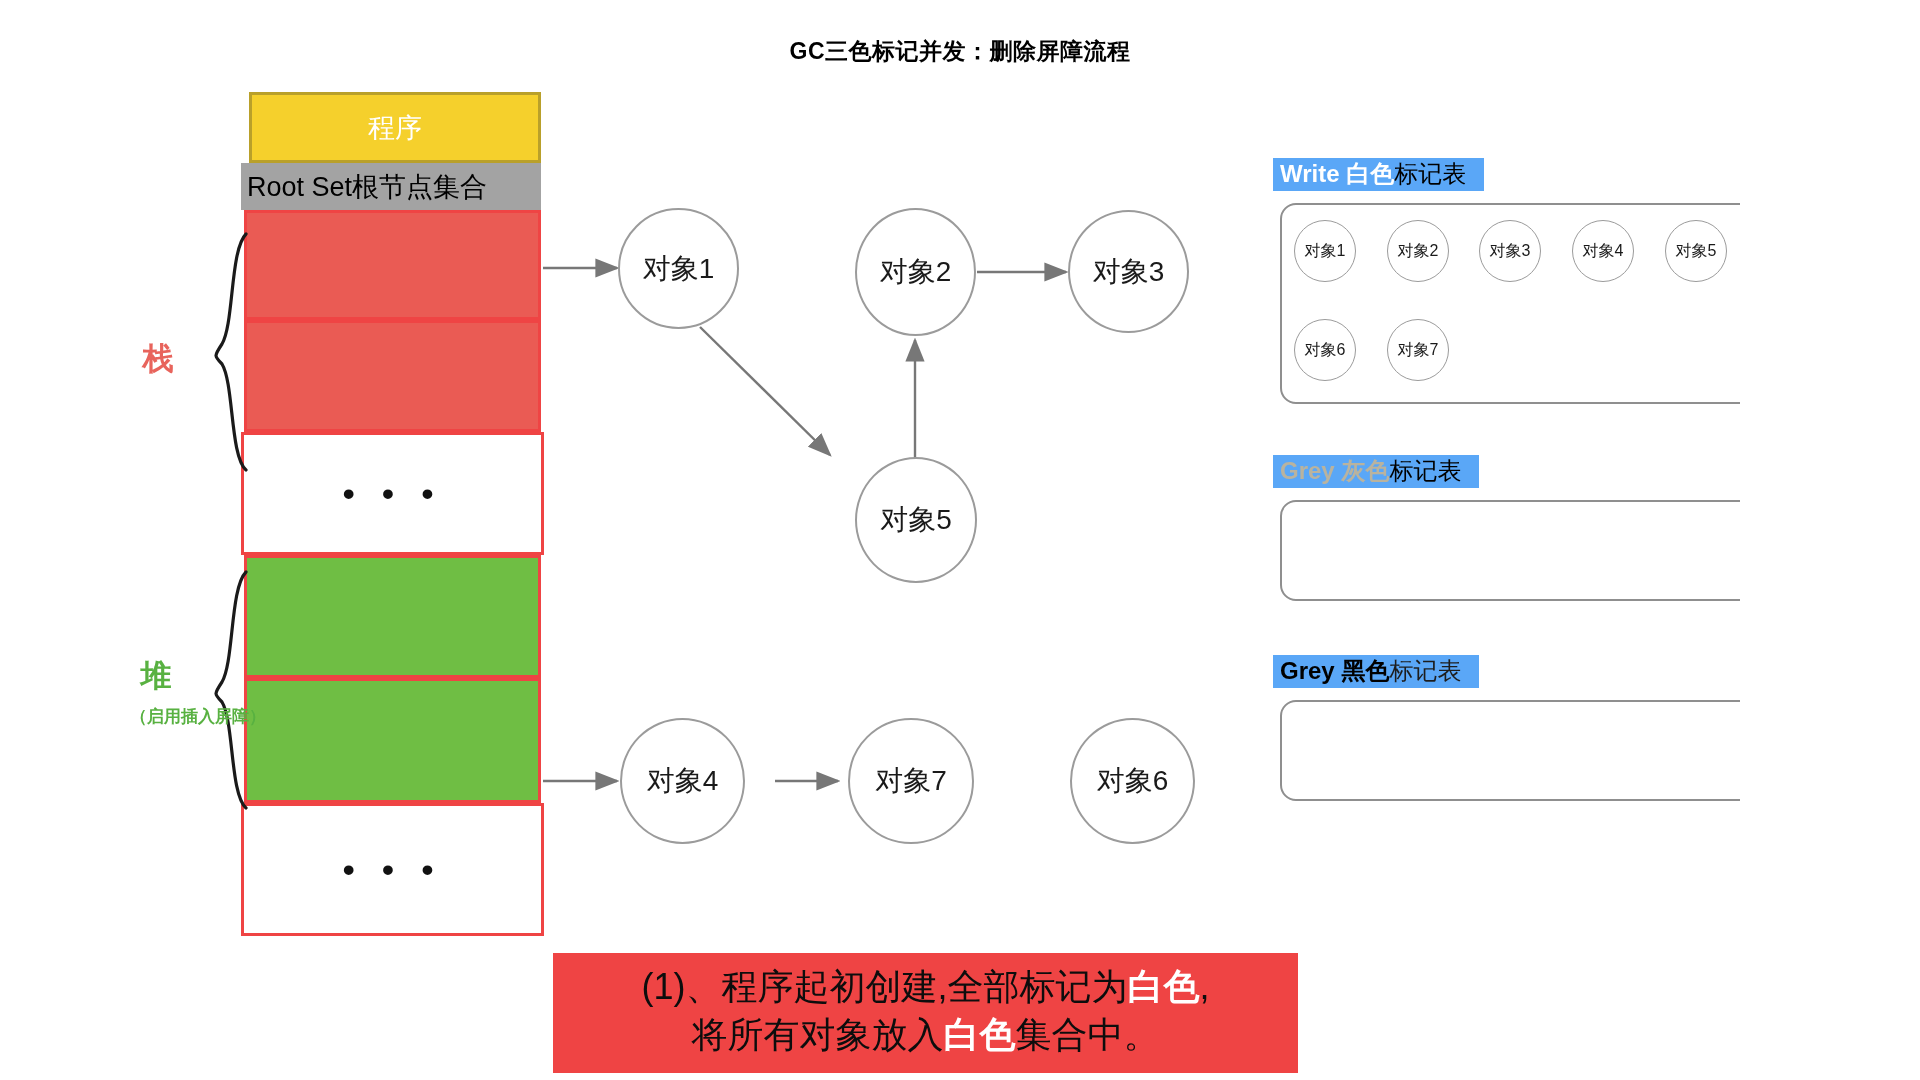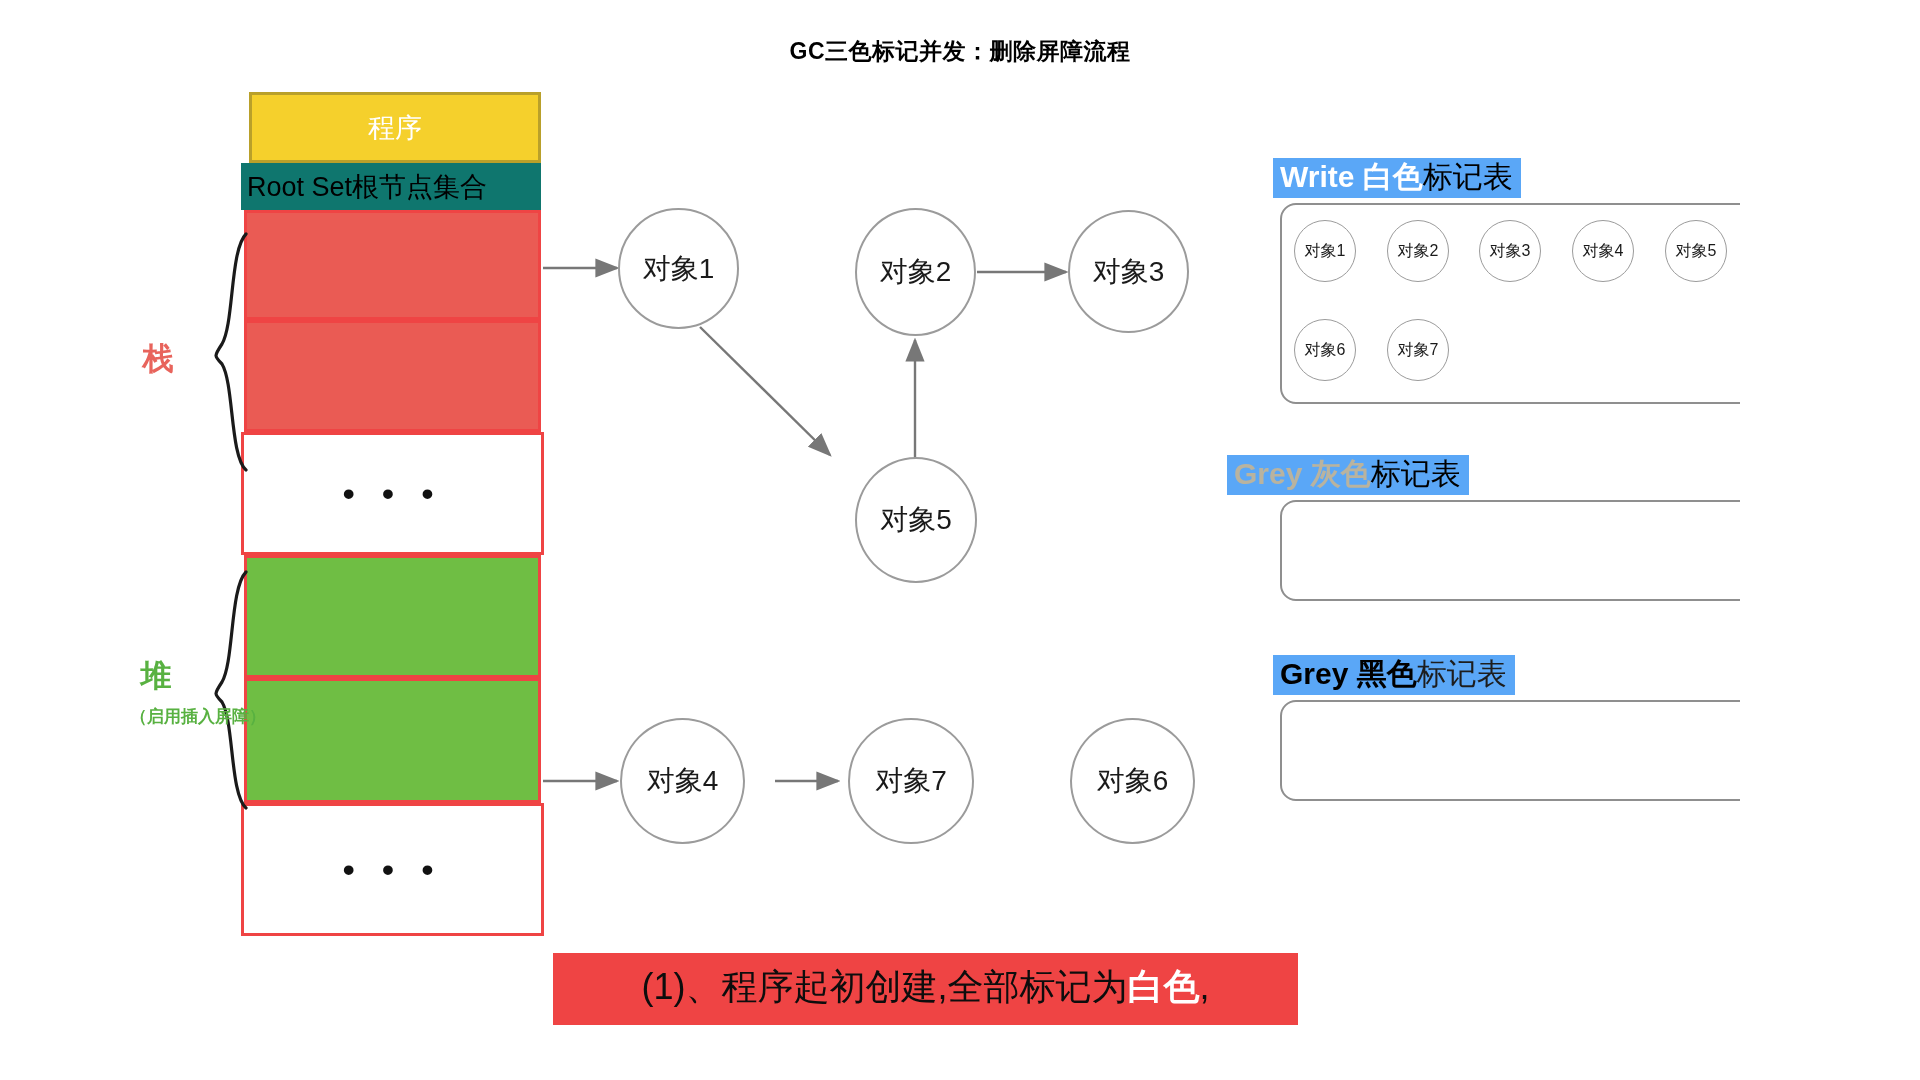--- a/index.html
+++ b/index.html
@@ -42,21 +42,21 @@
     align-items: center;
     justify-content: center;
     font-size: 27px;
   }
   .mem-yellow {
     background: #F5D02C;
     color: #ffffff;
     border-color: #b9a02a;
   }
   .mem-blue {
-    background: #0f766e;
+    background: #a3a3a3;
     color: #000000;
     border: none;
     justify-content: flex-start;
     padding-left: 6px;
   }
   .mem-red  { background: #EA5B54; }
   .mem-green{ background: #6FBE44; }
   .mem-white{ background: #ffffff; }
   .ellipsis {
     font-size: 34px;
@@ -115,23 +115,23 @@
   .panel-box {
     position: absolute;
     box-sizing: border-box;
     border: 2px solid #8f8f8f;
     border-radius: 16px;
     background: #ffffff;
   }
   .panel-title {
     position: absolute;
     background: #5AA7F7;
-    font-size: 30px;
-    font-weight: bold;
-    padding: 3px 8px 5px 7px;
+    font-size: 24px;
+    font-weight: bold;
+    padding: 3px 18px 5px 7px;
     white-space: nowrap;
     z-index: 4;
     line-height: 1.05;
   }
   .t-white { color: #ffffff; }
   .t-grey  { color: #b9b39f; }
   .t-black { color: #000000; }
   .t-tail  { color: #000000; font-weight: normal; }
   .t-tail-light { color: #1d1d1d; font-weight: normal; }
   .chip {
@@ -278,31 +278,32 @@
     <div class="chip" style="left:1294px; top:319px;">
       <span>对象6</span>
     </div>
     <div class="chip" style="left:1387px; top:319px;">
       <span>对象7</span>
     </div>
   </div>
 
   <div class="panel">
     <div class="panel-box" style="left:1280px; top:500px; width:504px; height:101px;"></div>
-    <div class="panel-title" style="left:1227px; top:455px;">
+    <div class="panel-title" style="left:1273px; top:455px;">
       <span class="t-grey">Grey</span>
       <span class="t-grey">灰色</span><span class="t-tail">标记表</span>
     </div>
   </div>
 
   <div class="panel">
     <div class="panel-box" style="left:1280px; top:700px; width:504px; height:101px;"></div>
     <div class="panel-title" style="left:1273px; top:655px;">
       <span class="t-black">Grey</span>
       <span class="t-black">黑色</span><span class="t-tail-light">标记表</span>
     </div>
   </div>
 
   <div id="caption">
     <span class="ln"><span>(1)、程序起初创建,全部标记为</span><span class="hl">白色</span><span>,</span></span>
+    <span class="ln"><span>将所有对象放入</span><span class="hl">白色</span><span>集合中。</span></span>
   </div>
 
 </div>
 
 </body></html>

